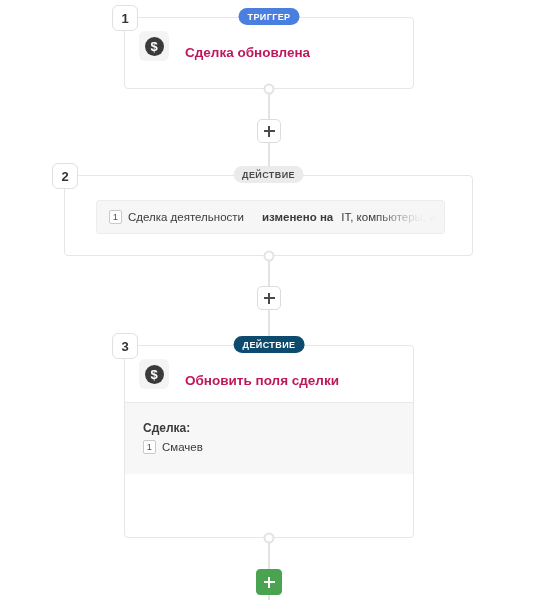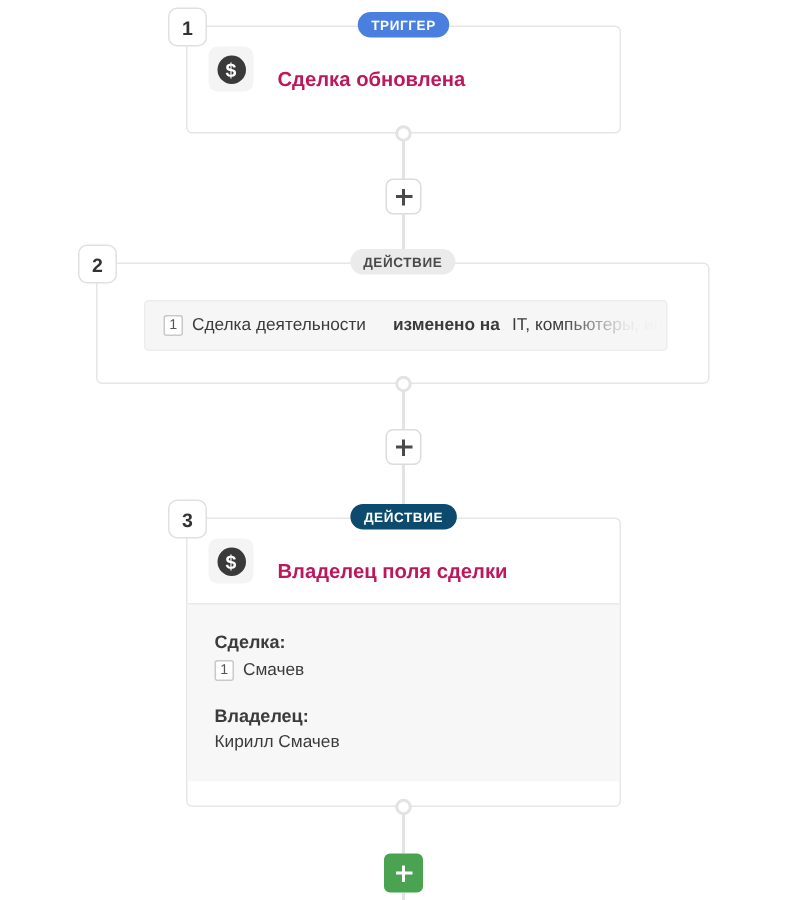--- a/index.html
+++ b/index.html
@@ -305,38 +305,32 @@
   </div>
 
   <div class="block" style="left:124px;top:345px;width:290px;height:193px;">
     <div class="step-num">3</div>
     <div class="cat-badge action">ДЕЙСТВИЕ</div>
 
     <div class="card-head">
       <div class="icon-tile">
         <div class="dollar-circle">$</div>
       </div>
-      <div class="card-title">Владелец поля сделки</div>
+      <div class="card-title">Обновить поля сделки</div>
     </div>
 
     <div class="card-body">
       <div class="field-group">
         <div class="field-label">Сделка:</div>
         <div class="field-value">
           <span class="token-num">1</span>
           <span>Смачев</span>
         </div>
       </div>
 
-      <div class="field-group">
-        <div class="field-label">Владелец:</div>
-        <div class="field-value">
-          <span>Кирилл Смачев</span>
-        </div>
-      </div>
     </div>
   </div>
   <div class="edge-dot" style="top:538px;"></div>
 
   <div class="plus-btn green" style="top:569px;">
     <span class="glyph"></span>
   </div>
 
 </div>
 

